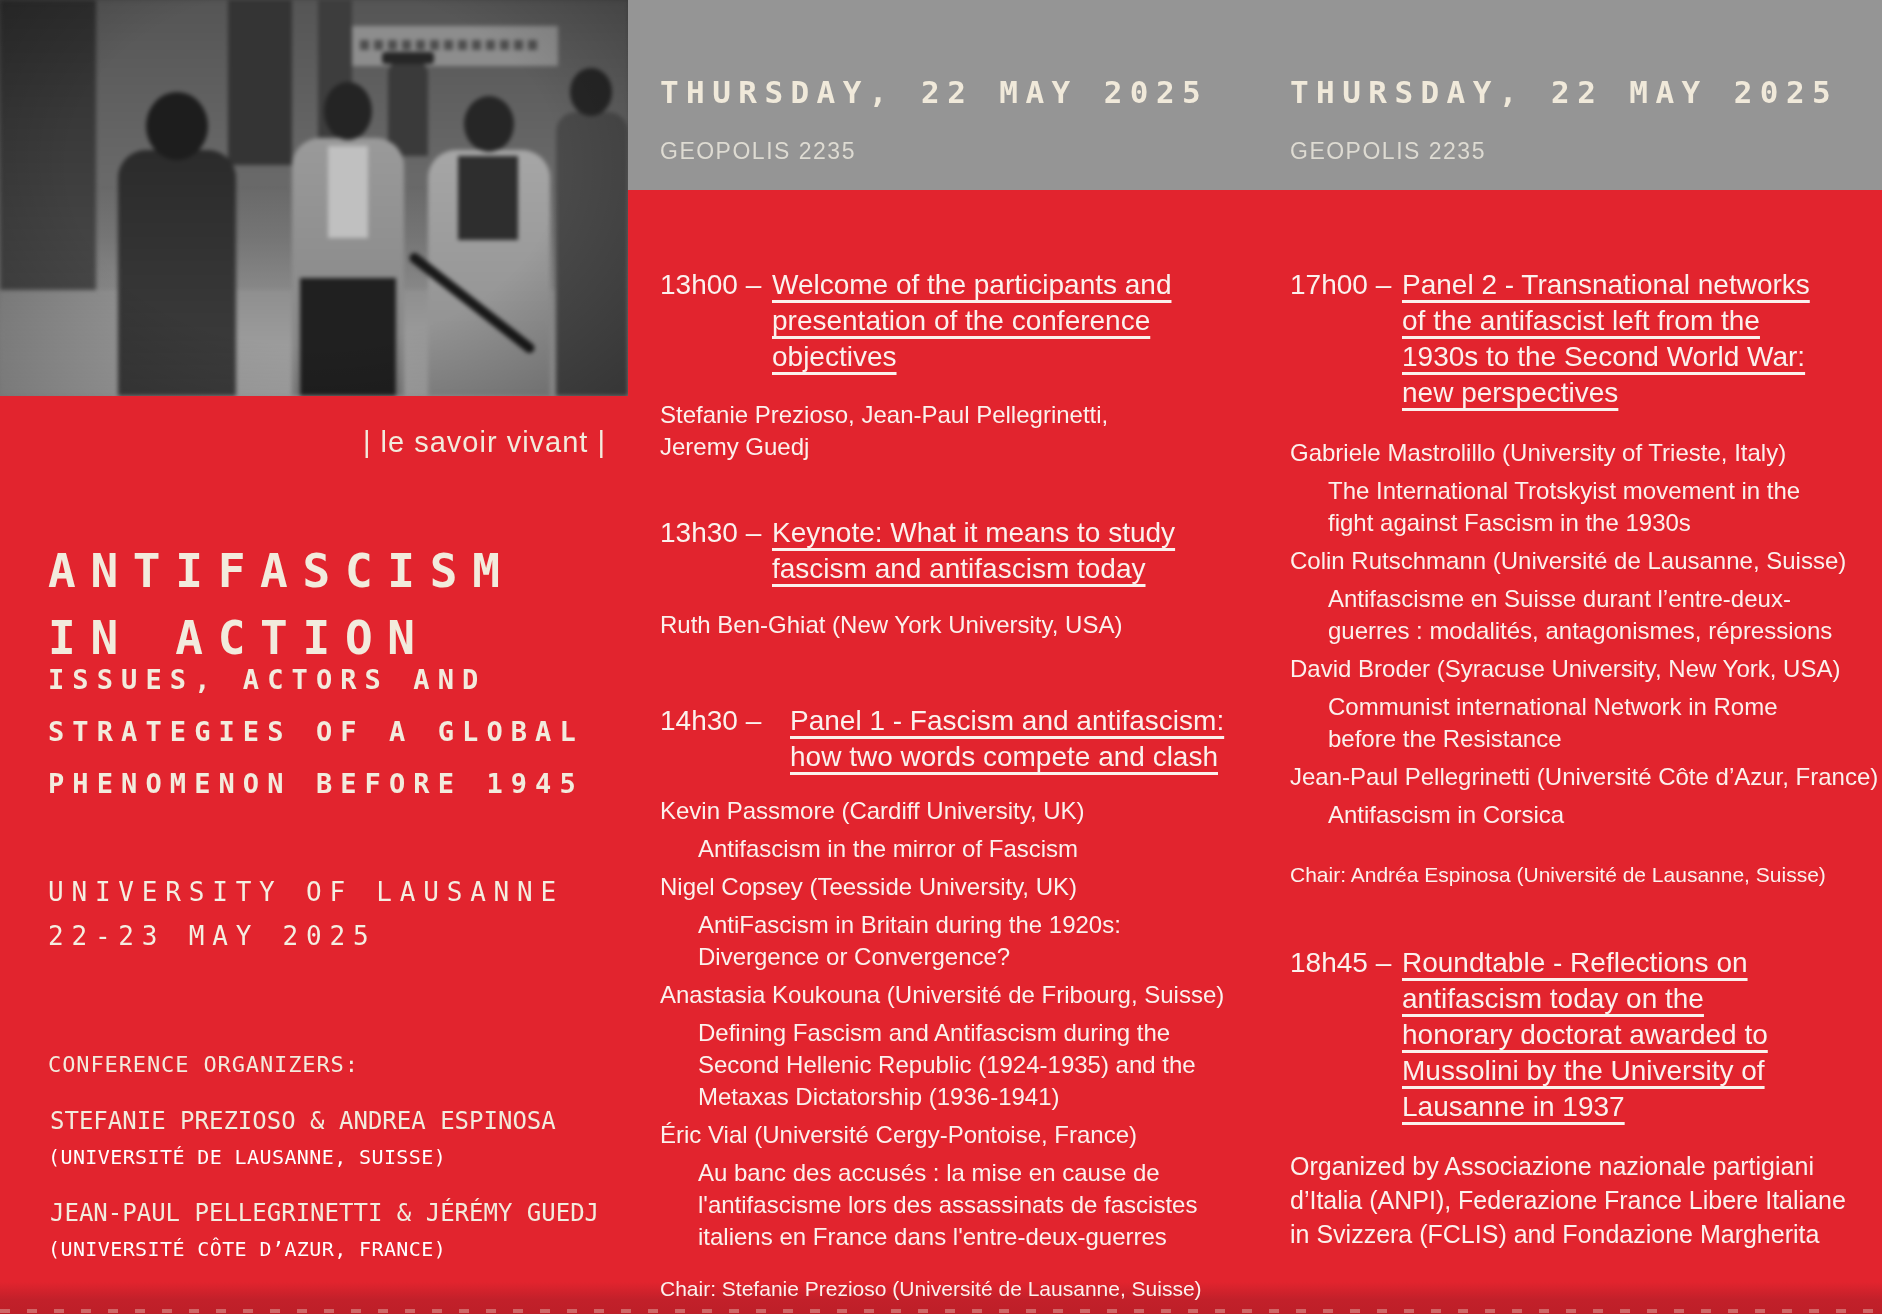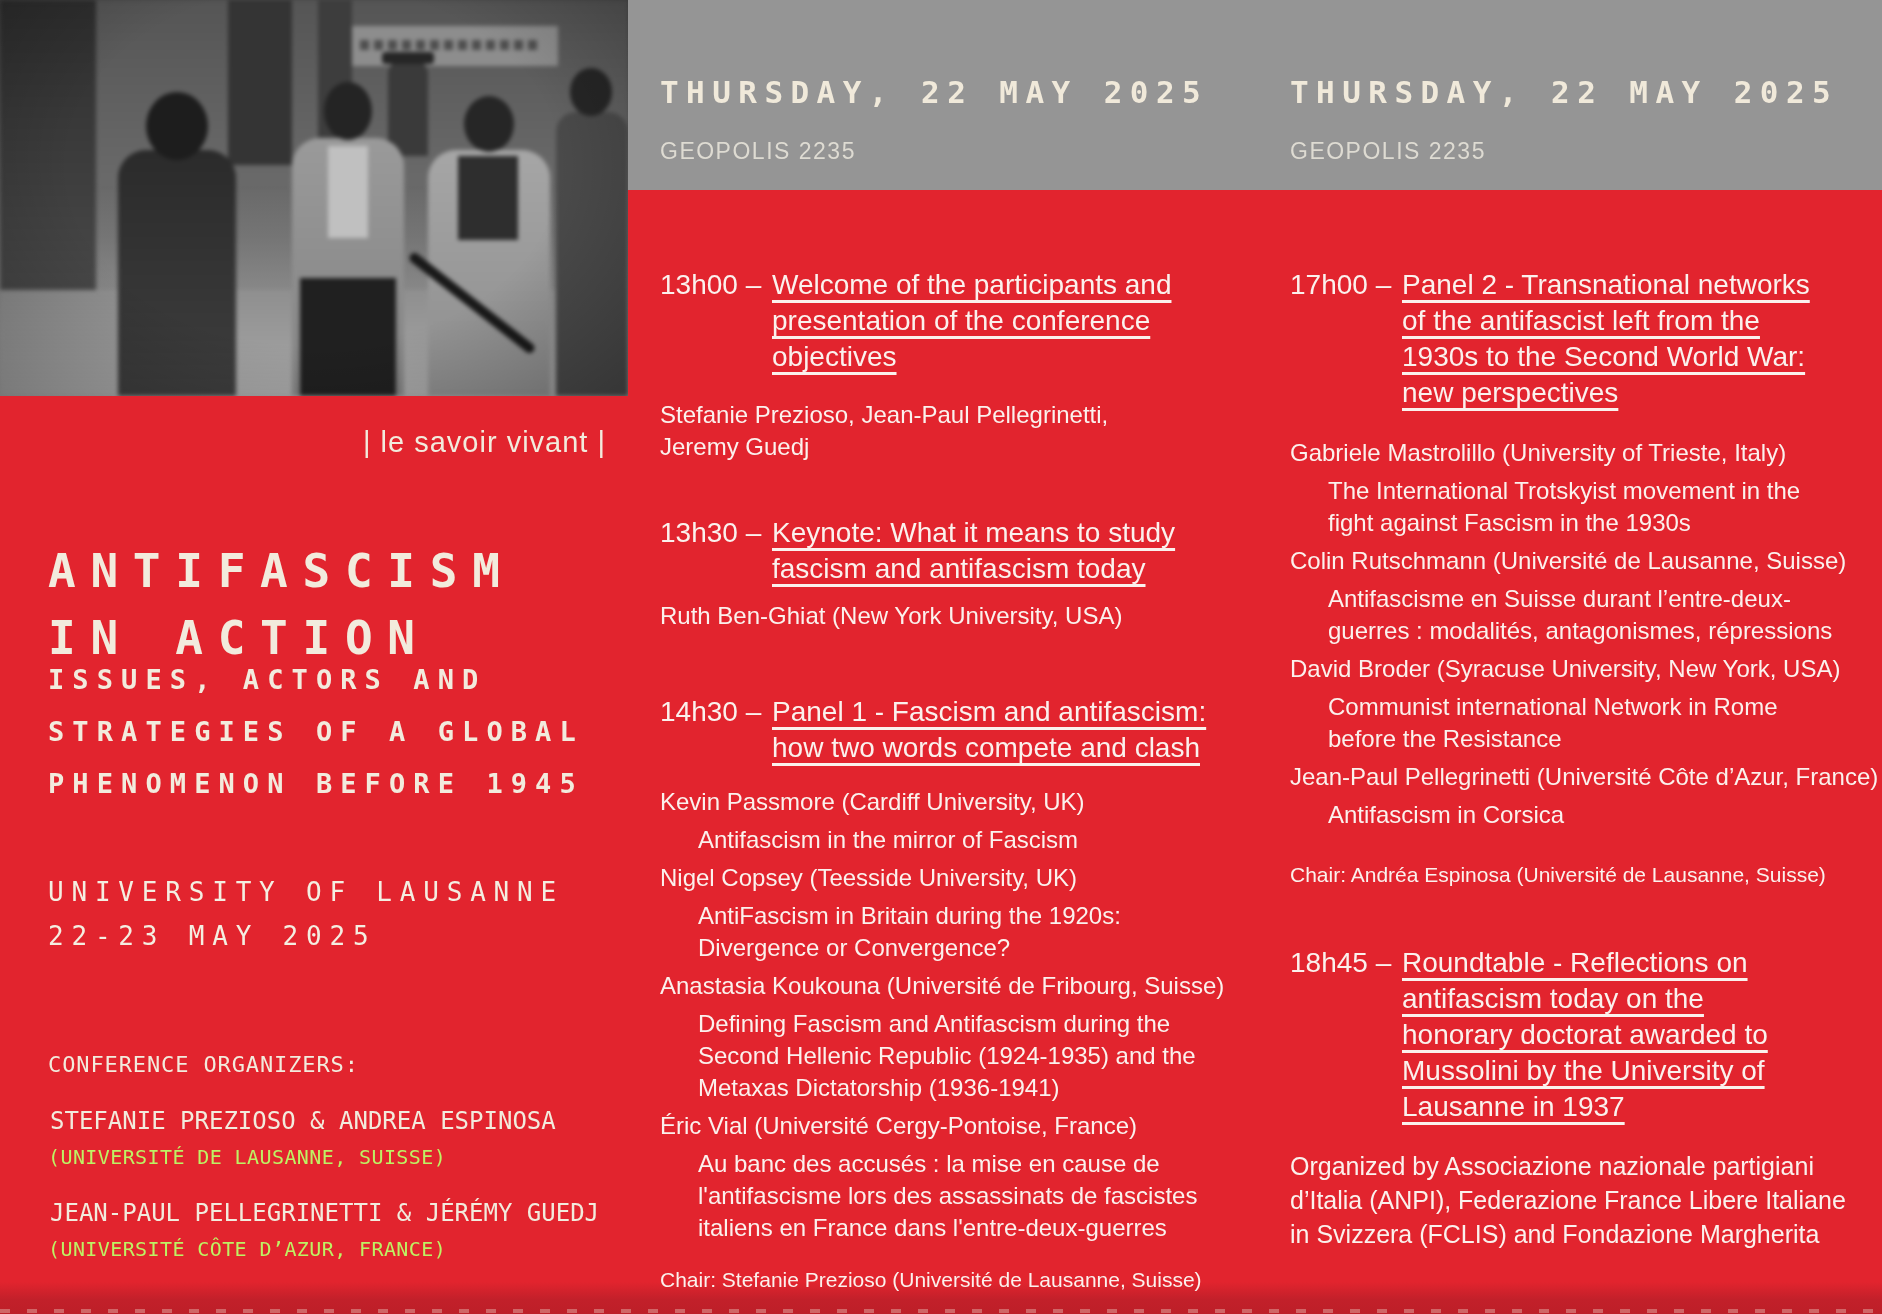--- a/index.html
+++ b/index.html
@@ -58,21 +58,21 @@
   .subtitle{position:absolute;left:48px;top:258px;font-family:"DejaVu Sans Mono",monospace;
     font-weight:bold;font-size:27px;line-height:52px;letter-spacing:0.30em;color:#f2ebdd;white-space:pre;}
   .venue{position:absolute;left:48px;top:474px;font-family:"DejaVu Sans Mono",monospace;
     font-size:26px;line-height:44px;letter-spacing:0.30em;color:#f4eee1;white-space:pre;}
   .org-heading{position:absolute;left:48px;top:656px;font-family:"DejaVu Sans Mono",monospace;
     font-size:22px;letter-spacing:0.04em;color:#f2ebdd;}
   .org-list{position:absolute;left:48px;top:706px;}
   .org-block{margin-top:22px;}
   .org-block:first-child{margin-top:0;}
   .org-names{font-family:"DejaVu Sans Mono",monospace;font-weight:normal;font-size:24px;line-height:34px;color:#f2ebdd;margin:2px;}
-  .org-affil{font-family:"DejaVu Sans Mono",monospace;font-size:20px;line-height:34px;letter-spacing:0.02em;color:#bef264;margin:0;}
+  .org-affil{font-family:"DejaVu Sans Mono",monospace;font-size:20px;line-height:34px;letter-spacing:0.02em;color:#ffffff;margin:0;}
 
   
   .col{position:absolute;top:0;height:1284px;}
   .col1{left:660px;width:556px;}
   .col2{left:1290px;width:578px;}
   .day{position:absolute;top:74px;left:0;font-family:"DejaVu Sans Mono",monospace;font-weight:bold;
     font-size:31px;letter-spacing:0.24em;color:#f0e9da;white-space:pre;}
   .room{position:absolute;top:138px;left:0;font-size:23px;letter-spacing:1.5px;color:#dedbd2;white-space:pre;}
   .content{position:absolute;top:190px;left:0;right:0;padding-top:77px;}
   .session-row{display:flex;font-size:28px;line-height:36px;}
@@ -81,22 +81,22 @@
   .speakers{font-size:24px;line-height:32px;margin:24px 0 0;white-space:pre;}
   .talks{margin-top:20px;}
   .col2 .talks{margin-top:26px;}
   .talk{margin-top:6px;}
   .talk:first-child{margin-top:0;}
   .speaker{font-size:24px;line-height:32px;margin:0;white-space:pre;}
   .paper{font-size:24px;line-height:32px;margin:6px 0 0;padding-left:38px;white-space:pre;}
   .chair{font-size:21px;line-height:28px;margin:22px 0 0;white-space:pre;}
   .col2 .chair{margin-top:30px;}
   .gap-52{margin-top:52px;}
-  .gap-62{margin-top:62px;}
-  .gap-22{margin-top:13px;}
+  .gap-62{margin-top:62px;gap:18px;}
+  .gap-22{margin-top:22px;}
   .gap-56{margin-top:56px;}
   .note{font-size:25px;line-height:34px;margin:24px 0 0;white-space:pre;}
 </style>
 </head>
 <body>
 
 <div class="photo">
   <div class="blur-wrap">
     <div class="ph-bldg-l"></div>
     <div class="ph-bldg-r"></div>

